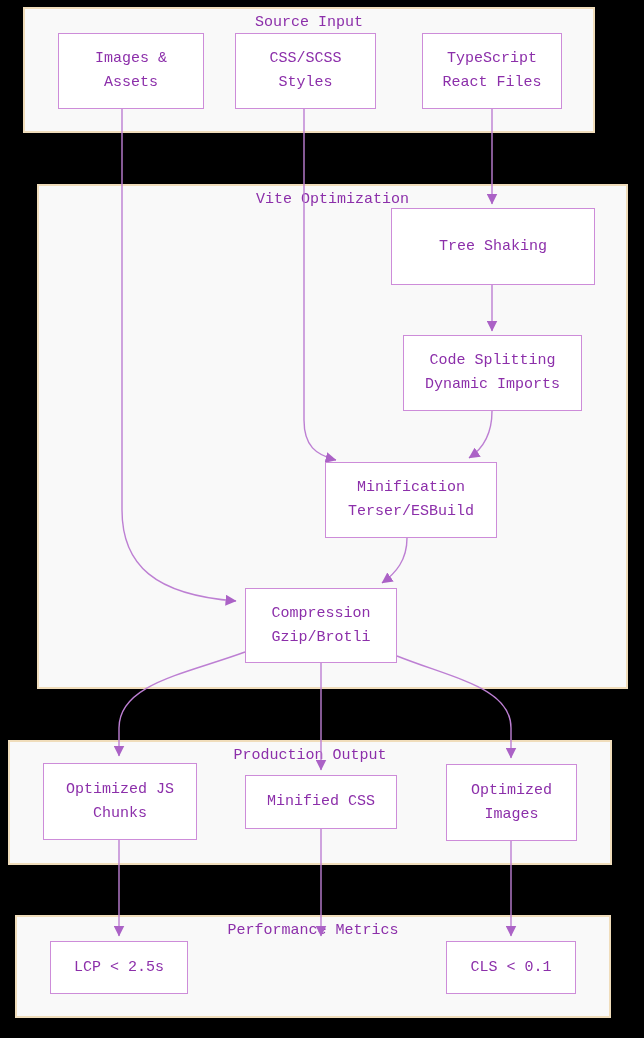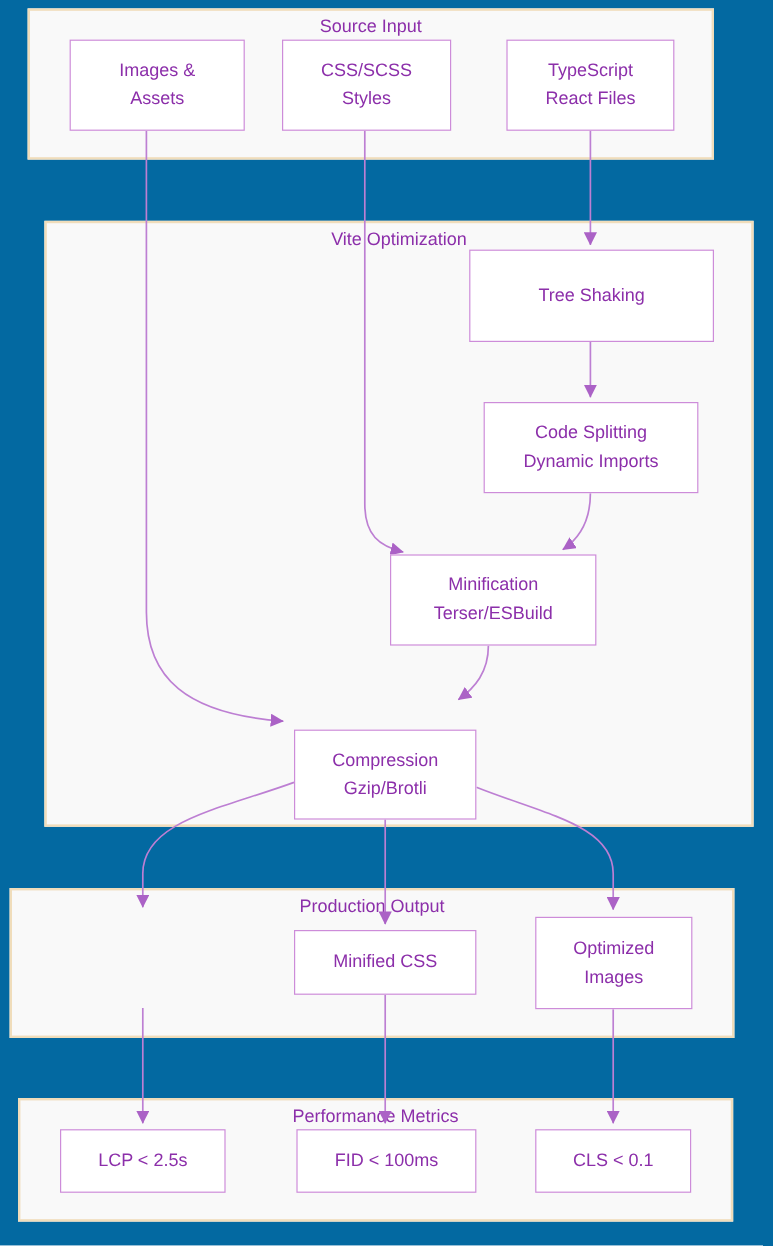--- a/index.html
+++ b/index.html
@@ -1,21 +1,21 @@
 <!DOCTYPE html>
 <html style="--node-border: #cd8cd9; --text: #8c2faa; --edge: #bd7fd3; --edge-arrow: #ab62c6; --group-border: #f0ddbb; --group-fill: #f9f9f9;"><head>
 <meta charset="utf-8">
 <style>
   html,body{margin:0;padding:0;background:#ffffff;}
   #stage{
     position:relative;
     width:644px;
     height:1038px;
-    background:#0369a1;
-    font-family:Liberation Sans, sans-serif;
+    background:#000000;
+    font-family:Liberation Mono, monospace;
     overflow:hidden;
   }
   .group{
     position:absolute;
     background:var(--group-fill,#f9f9f9);
     border:2px solid var(--group-border,#f0ddbb);
     box-sizing:border-box;
   }
   .group-title{
     position:absolute;
@@ -116,44 +116,44 @@
   <div class="node" style="left:403px;top:335px;width:179px;height:76px;">
     <span>Code Splitting</span>
     <span>Dynamic Imports</span>
   </div>
 
   <div class="node" style="left:325px;top:462px;width:172px;height:76px;">
     <span>Minification</span>
     <span>Terser/ESBuild</span>
   </div>
 
-  <div class="node" style="left:245px;top:588px;width:152px;height:75px;margin-top:20px;">
+  <div class="node" style="left:245px;top:588px;width:152px;height:75px;">
     <span>Compression</span>
     <span>Gzip/Brotli</span>
   </div>
 
+  <div class="node" style="left:43px;top:763px;width:154px;height:77px;">
+    <span>Optimized JS</span>
+    <span>Chunks</span>
+  </div>
 
   <div class="node" style="left:245px;top:775px;width:152px;height:54px;">
     <span>Minified CSS</span>
 
   </div>
 
   <div class="node" style="left:446px;top:764px;width:131px;height:77px;">
     <span>Optimized</span>
     <span>Images</span>
   </div>
 
   <div class="node" style="left:50px;top:941px;width:138px;height:53px;">
     <span>LCP &lt; 2.5s</span>
 
   </div>
 
-  <div class="node" style="left:247px;top:941px;width:150px;height:53px;">
-    <span>FID &lt; 100ms</span>
-
-  </div>
 
   <div class="node" style="left:446px;top:941px;width:130px;height:53px;">
     <span>CLS &lt; 0.1</span>
 
   </div>
 
 </div>
 
 </body></html>

